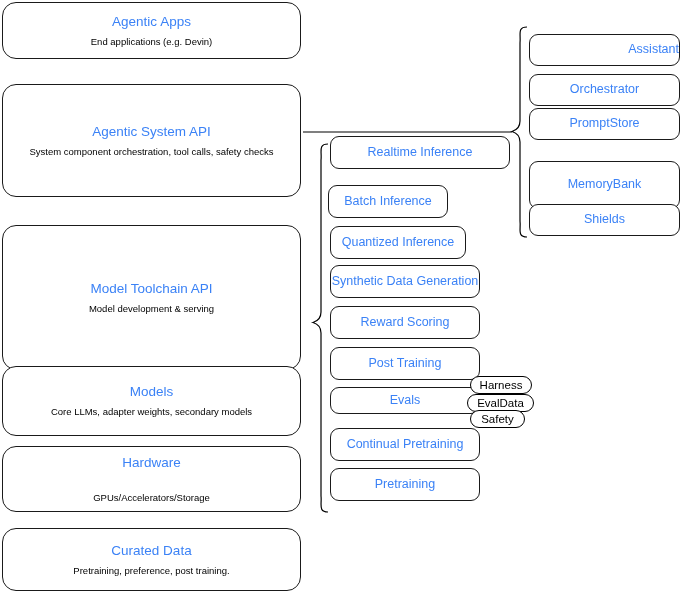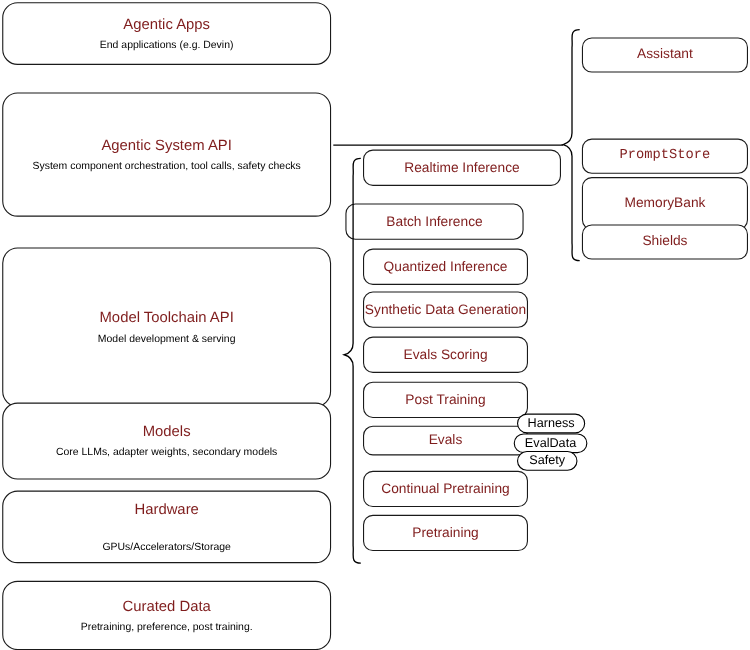--- a/index.html
+++ b/index.html
@@ -29,21 +29,21 @@
     background: #ffffff;
     display: flex;
     flex-direction: column;
     align-items: center;
     justify-content: center;
     text-align: center;
     line-height: 1.25;
   }
   .node .title {
     font-size: 13px;
-    color: #7f1d1d;
+    color: #3b82f6;
     white-space: nowrap;
   }
   .node .subtitle {
     font-size: 9.5px;
     color: #000000;
     margin-top: 5px;
     white-space: nowrap;
   }
 
   
@@ -140,34 +140,34 @@
 
   <div class="node layer-node" style="left:2px; top:528px; width:299px; height:63px;">
     <div class="title">Curated Data</div>
     <div class="subtitle">Pretraining, preference, post training.</div>
   </div>
 
   <div class="node capsule" style="left:330px; top:136px; width:180px; height:33px;">
     <div class="title">Realtime Inference</div>
   </div>
 
-  <div class="node capsule" style="left:314px; top:185px; width:162px; height:33px;">
+  <div class="node capsule" style="left:328px; top:185px; width:120px; height:33px;">
     <div class="title">Batch Inference</div>
   </div>
 
-  <div class="node capsule" style="left:330px; top:226px; width:150px; height:33px;">
+  <div class="node capsule" style="left:330px; top:226px; width:136px; height:33px;">
     <div class="title">Quantized Inference</div>
   </div>
 
   <div class="node capsule" style="left:330px; top:265px; width:150px; height:33px;">
     <div class="title">Synthetic Data Generation</div>
   </div>
 
   <div class="node capsule" style="left:330px; top:306px; width:150px; height:33px;">
-    <div class="title">Evals Scoring</div>
+    <div class="title">Reward Scoring</div>
   </div>
 
   <div class="node capsule" style="left:330px; top:347px; width:150px; height:33px;">
     <div class="title">Post Training</div>
   </div>
 
   <div class="node capsule" style="left:330px; top:387px; width:150px; height:27px;">
     <div class="title">Evals</div>
   </div>
 
@@ -184,26 +184,29 @@
   </div>
 
   <div class="pill" style="left:467px; top:394px; width:67px; height:18px;">
     <span>EvalData</span>
   </div>
 
   <div class="pill" style="left:470px; top:410px; width:55px; height:18px;">
     <span>Safety</span>
   </div>
 
-  <div class="node capsule" style="left:529px; top:34px; width:151px; height:32px;">
+  <div class="node capsule" style="left:529px; top:34px; width:151px; height:32px;align-items:flex-end;">
     <div class="title">Assistant</div>
   </div>
 
-
-  <div class="node capsule" style="left:529px; top:126px; width:151px; height:32px;font-family:Liberation Mono, monospace;">
+  <div class="node capsule" style="left:529px; top:74px; width:151px; height:32px;">
+    <div class="title">Orchestrator</div>
+  </div>
+
+  <div class="node capsule" style="left:529px; top:108px; width:151px; height:32px;">
     <div class="title">PromptStore</div>
   </div>
 
   <div class="node capsule" style="left:529px; top:161px; width:151px; height:48px;">
     <div class="title">MemoryBank</div>
   </div>
 
   <div class="node capsule" style="left:529px; top:204px; width:151px; height:32px;">
     <div class="title">Shields</div>
   </div>

